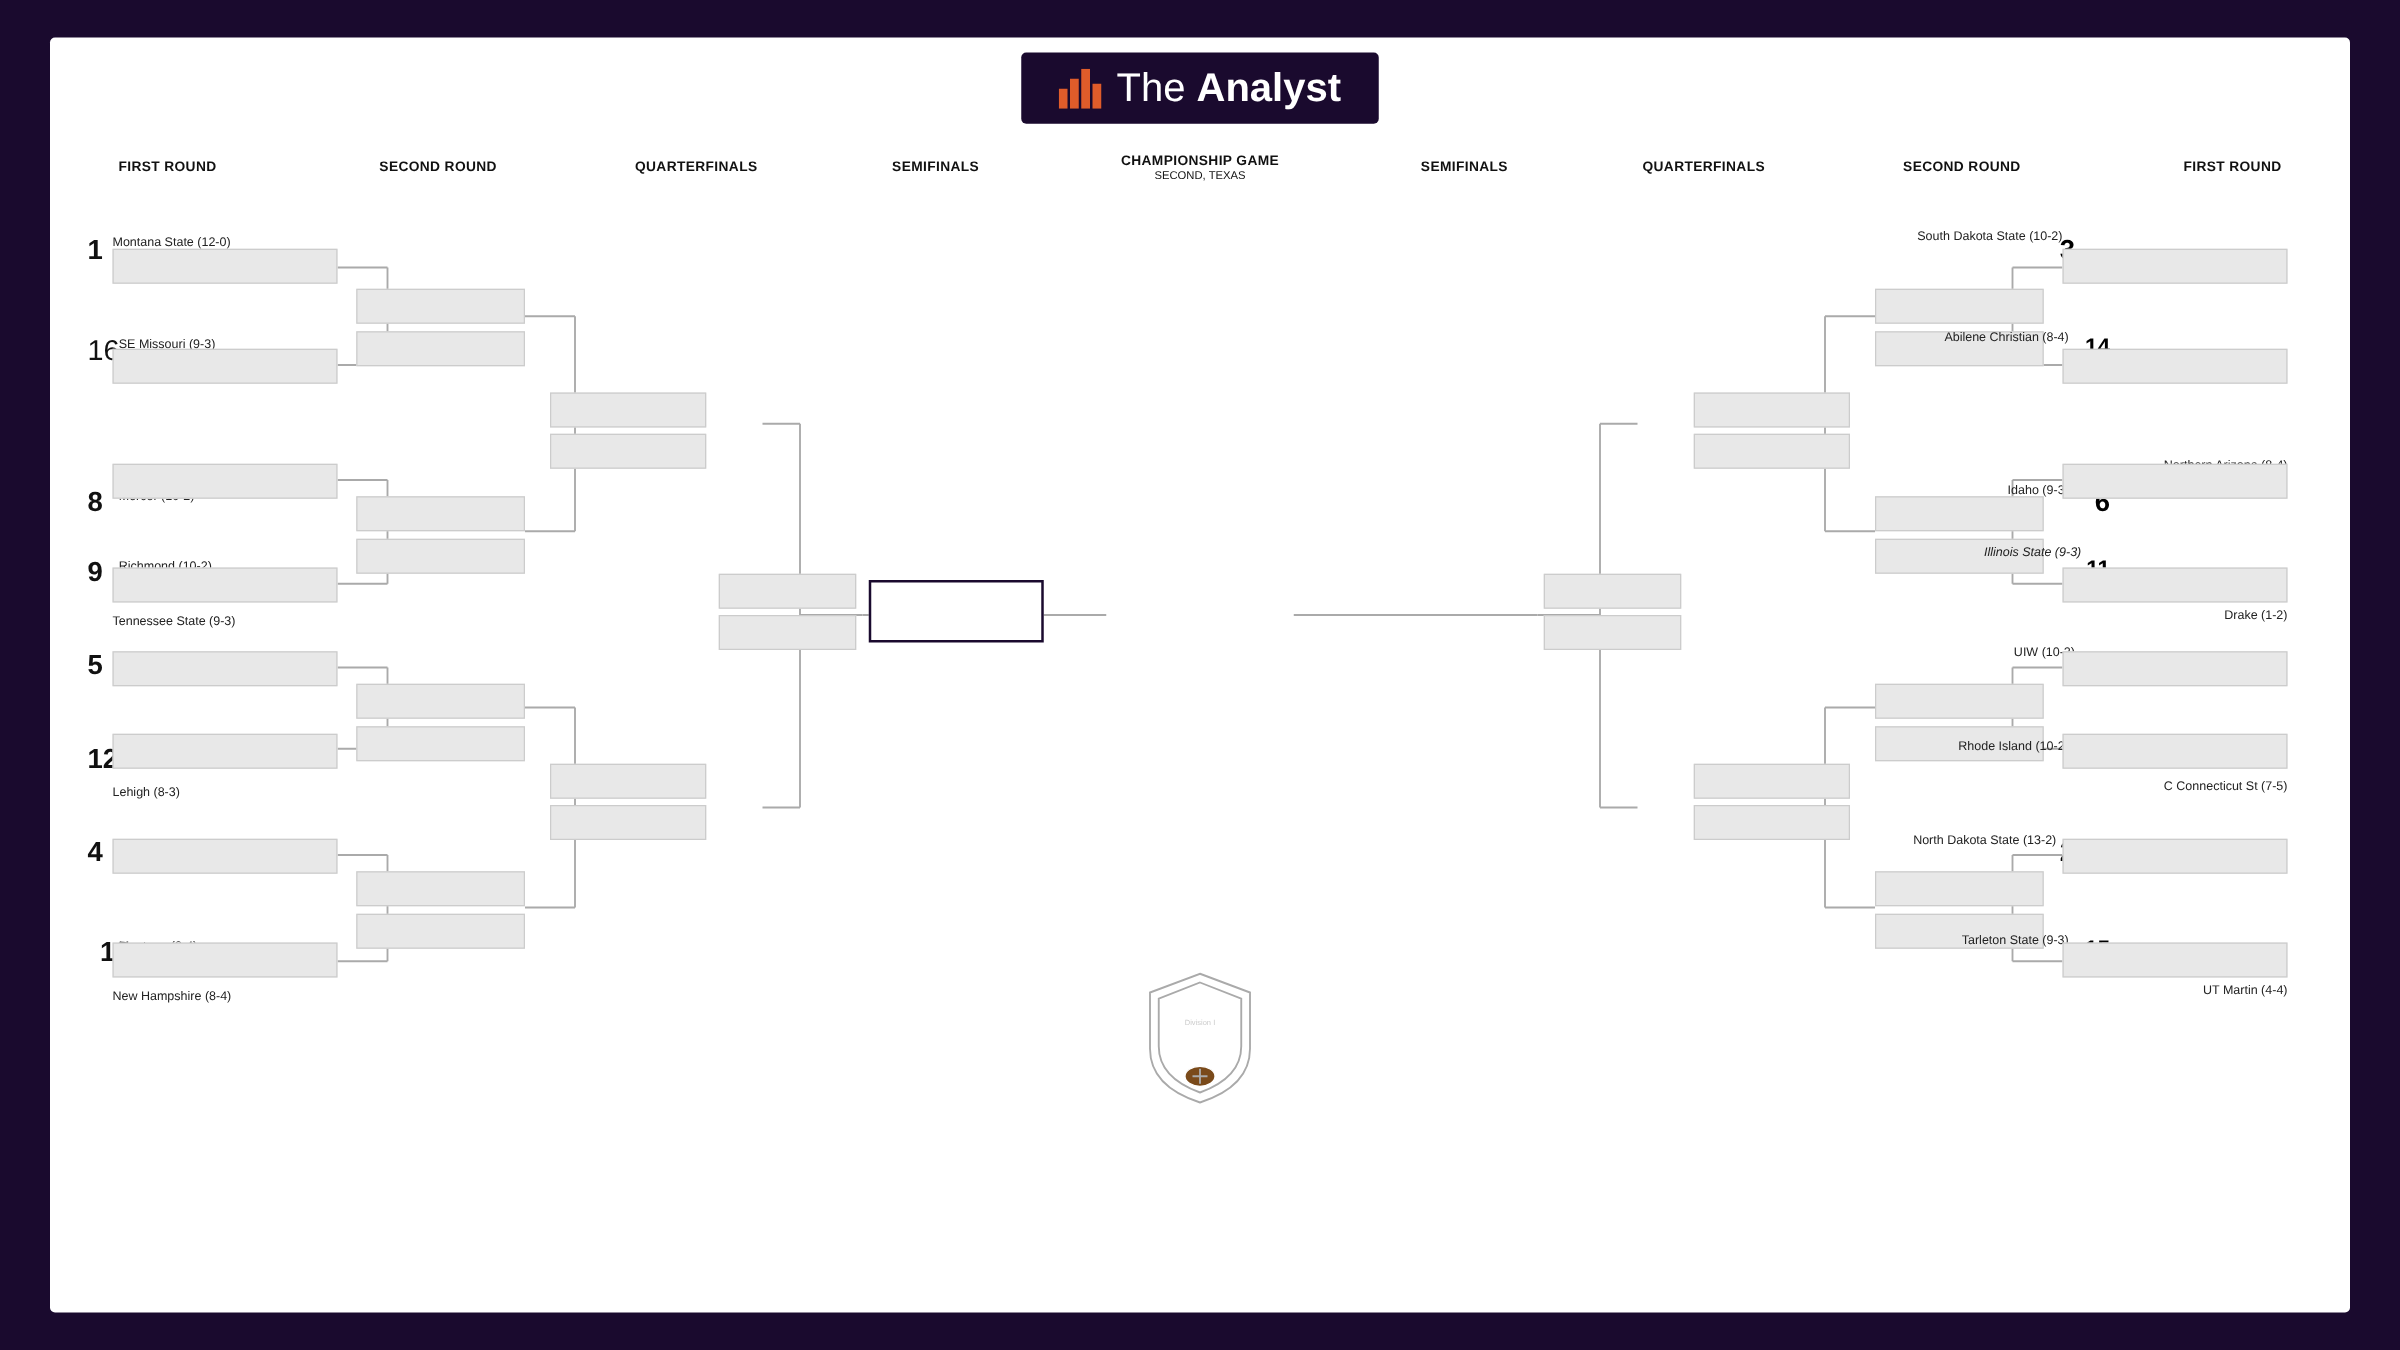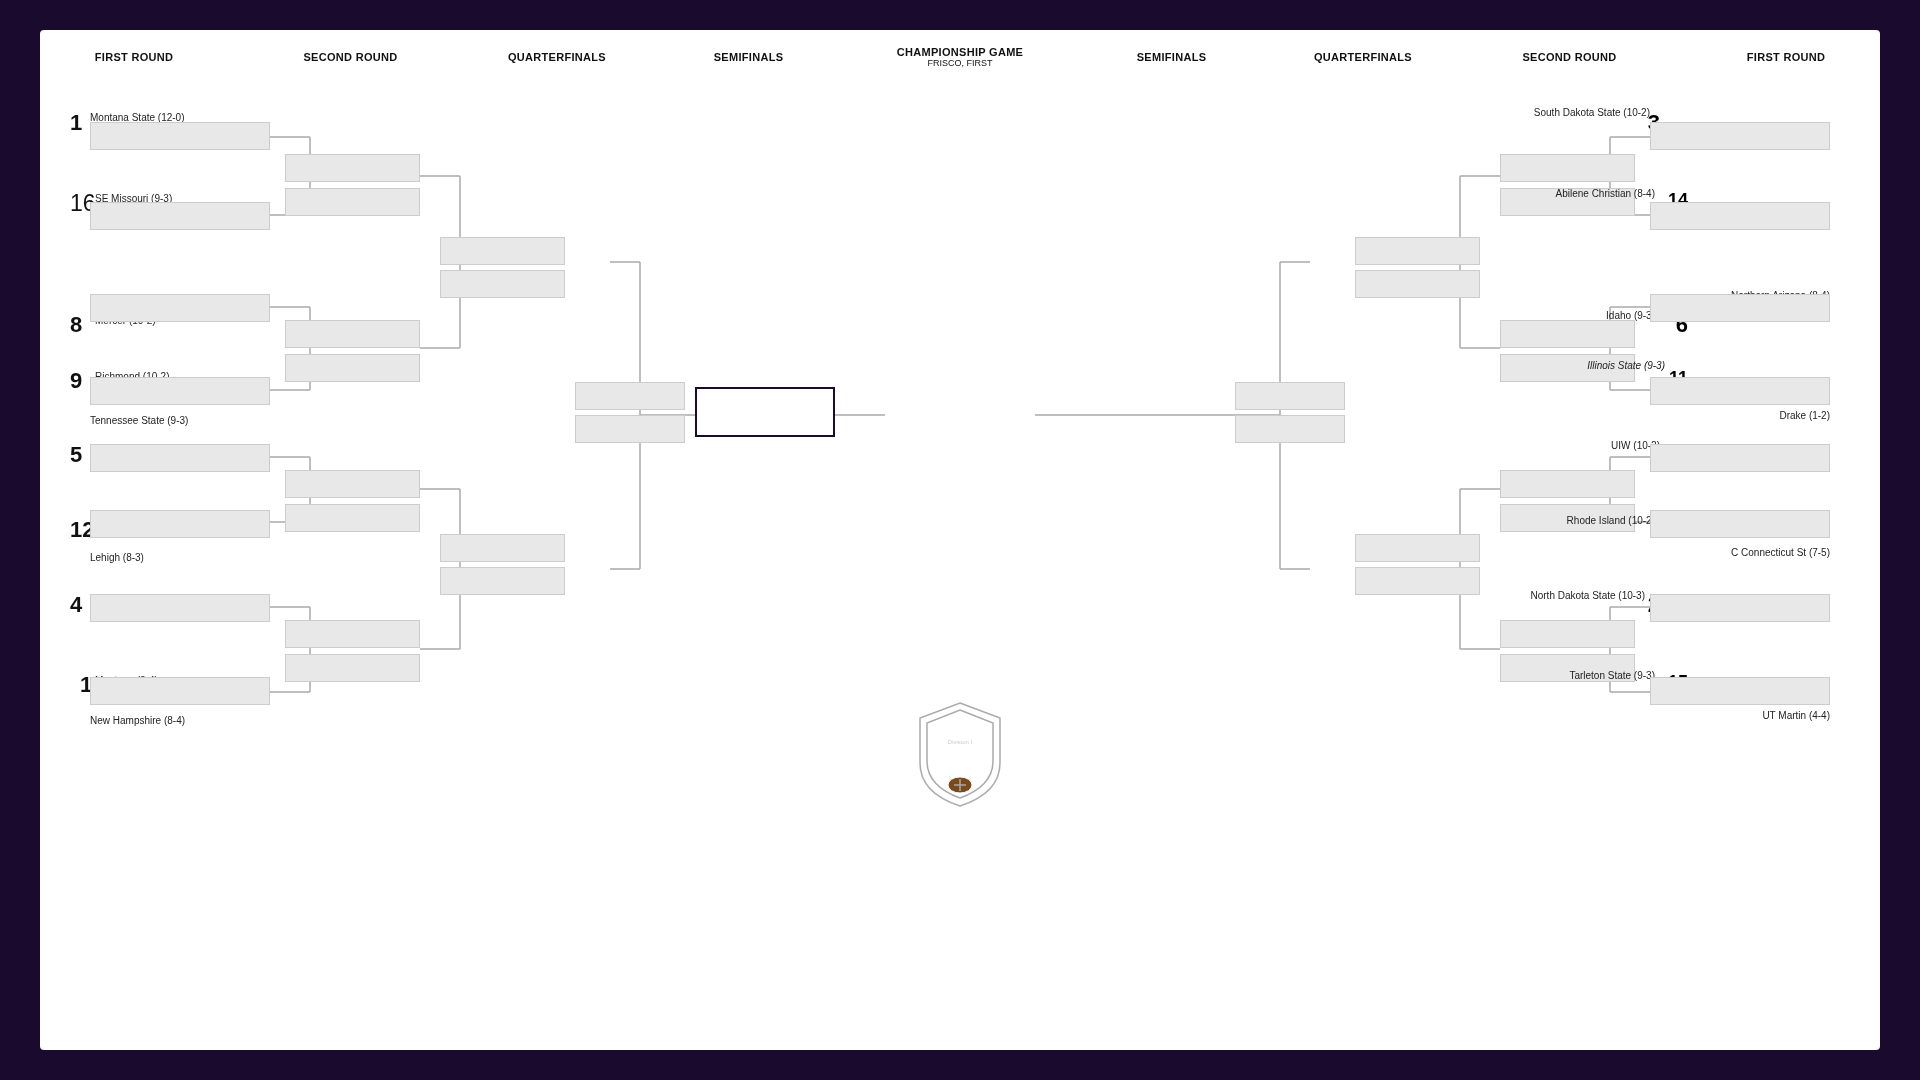--- a/index.html
+++ b/index.html
@@ -105,29 +105,44 @@
       text-transform: none;
       letter-spacing: 0;
     }
   </style>
 </head>
 <body>
 
 <div class="outer-container">
   <div class="bracket-card">
 
+    <div class="header">
+      <div class="logo-box">
+
+        <svg width="36" height="32" viewBox="0 0 36 32">
+          <rect x="0" y="16" width="7" height="16" fill="#e05c2a"></rect>
+          <rect x="9" y="8" width="7" height="24" fill="#e05c2a"></rect>
+          <rect x="18" y="0" width="7" height="32" fill="#e05c2a"></rect>
+          <rect x="27" y="12" width="7" height="20" fill="#e05c2a"></rect>
+        </svg>
+        <span class="logo-text">
+          <span class="the">The</span>
+          <span class="analyst">Analyst</span>
+        </span>
+      </div>
+    </div>
 
     <div class="labels-row">
       <div class="col-label" style="width:160px">FIRST ROUND</div>
       <div class="col-label" style="width:150px">SECOND ROUND</div>
       <div class="col-label" style="width:140px">QUARTERFINALS</div>
       <div class="col-label" style="width:120px">SEMIFINALS</div>
       <div class="col-label col-label-wide">
         <span>CHAMPIONSHIP GAME</span>
-        <span class="col-label-sub">FRISCO, FIRST</span>
+        <span class="col-label-sub">SECOND, TEXAS</span>
       </div>
       <div class="col-label" style="width:120px">SEMIFINALS</div>
       <div class="col-label" style="width:140px">QUARTERFINALS</div>
       <div class="col-label" style="width:150px">SECOND ROUND</div>
       <div class="col-label" style="width:160px">FIRST ROUND</div>
     </div>
 
     <div style="position:relative; width:1840px; height:760px; margin: 0 auto;">
       <svg class="bracket-svg" viewBox="0 0 1840 760" preserveAspectRatio="none">
 
@@ -375,21 +390,21 @@
       <div style="position:absolute; right:50px; top:438px; width:180px; height:28px; background:#e8e8e8; border:1px solid #ccc;"></div>
 
       <div style="position:absolute; right:50px; top:475px;">
         <span class="team-name" style="text-align:right;display:block;">C Connecticut St (7-5)</span>
       </div>
 
       <div style="position:absolute; right:220px; top:520px;">
         <span style="font-size:22px;font-weight:900;">2</span>
       </div>
       <div style="position:absolute; right:235px; top:518px;">
-        <span class="team-name" style="text-align:right;display:block;">North Dakota State (10-3)</span>
+        <span class="team-name" style="text-align:right;display:block;">North Dakota State (13-2)</span>
       </div>
       <div style="position:absolute; right:50px; top:522px; width:180px; height:28px; background:#e8e8e8; border:1px solid #ccc;"></div>
 
       <div style="position:absolute; right:192px; top:600px;">
         <span style="font-size:18px;font-weight:900;">15</span>
       </div>
       <div style="position:absolute; right:225px; top:598px;">
         <span class="team-name" style="text-align:right;display:block;">Tarleton State (9-3)</span>
       </div>
       <div style="position:absolute; right:50px; top:605px; width:180px; height:28px; background:#e8e8e8; border:1px solid #ccc;"></div>

